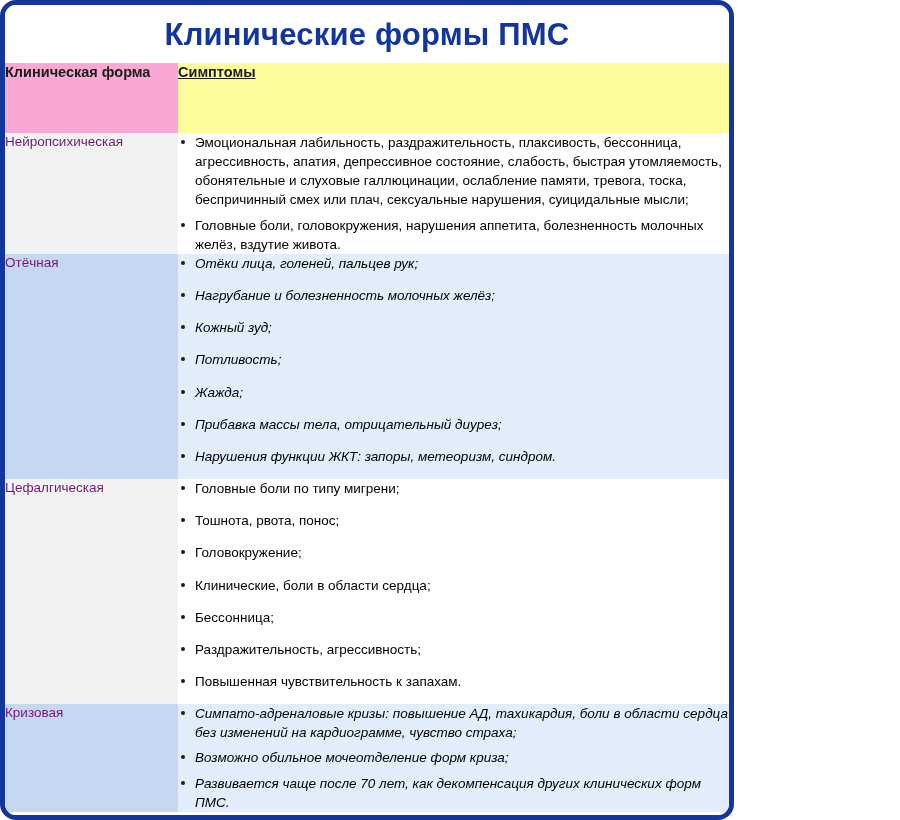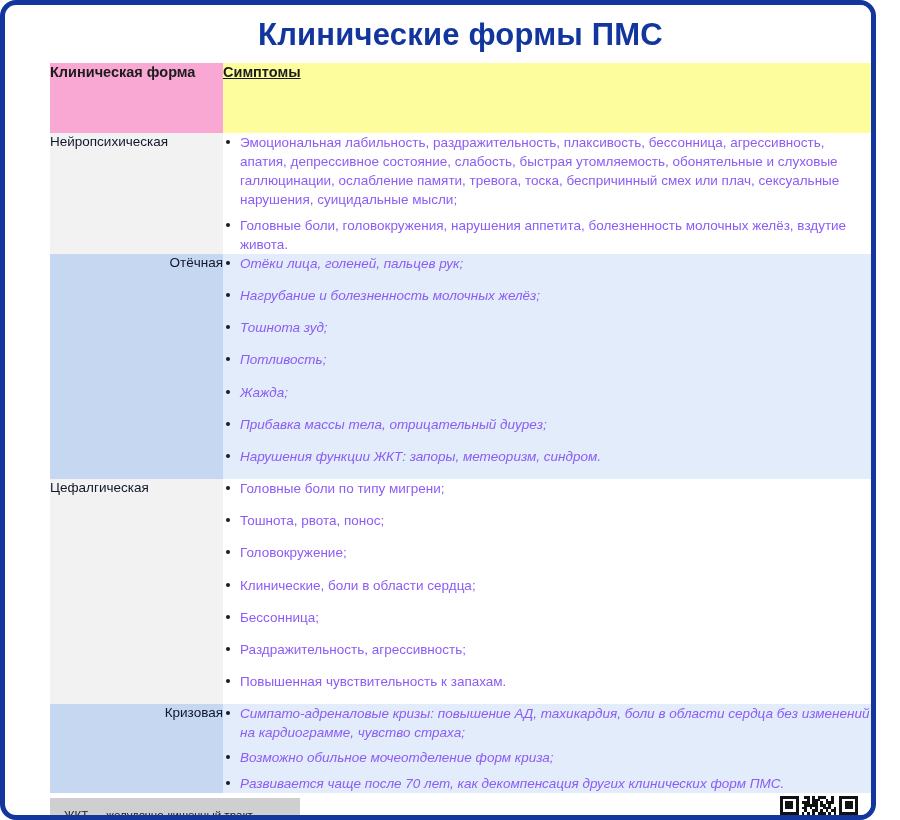--- a/index.html
+++ b/index.html
@@ -12,27 +12,26 @@
   body {
     width: 900px;
     height: 820px;
     font-family: "Liberation Sans", "DejaVu Sans", sans-serif;
     overflow: hidden;
   }
 
   
   .poster {
     position: relative;
-    width: 876px;
+    width: 734px;
     height: 820px;
     background: #ffffff;
     border: 5px solid #12369e;
     border-radius: 16px;
     overflow: hidden;
-    padding-left: 45px;
   }
 
   
   .title-bar {
     height: 58px;
     display: flex;
     align-items: center;
     justify-content: center;
     background: #ffffff;
   }
@@ -69,34 +68,34 @@
     padding: 12px 10px 12px 15px;
     height: 70px;
     line-height: 1.35;
   }
   .hdr-l { background: #f9a8d4; }
   .hdr-r { background: #fdfd9e; padding-left: 18px; text-decoration: underline; }
 
   
   .form-cell {
     font-size: 13.5px;
-    color: #0f172a;
+    color: #701a75;
     padding: 12px 8px 12px 15px;
     line-height: 1.3;
   }
   .sym-cell {
     font-size: 13.5px;
-    color: #8b5cf6;
+    color: #000000;
     padding: 11px 18px 11px 18px;
   }
 
   
   tr.plain .form-cell { background: #f2f2f2; }
   tr.plain .sym-cell  { background: #ffffff; }
-  tr.blue  .form-cell { background: #c6d7f2; text-align: right; }
+  tr.blue  .form-cell { background: #c6d7f2; }
   tr.blue  .sym-cell  { background: #e2ecfb; font-style: italic; }
 
   
   ul.sym {
     margin: 0;
     padding: 0;
     list-style: none;
   }
   ul.sym li {
     position: relative;
@@ -178,21 +177,21 @@
           </ul>
         </td>
       </tr>
 
       <tr class="blue loose">
         <td class="form-cell">Отёчная</td>
         <td class="sym-cell">
           <ul class="sym">
             <li>Отёки лица, голеней, пальцев рук;</li>
             <li>Нагрубание и болезненность молочных желёз;</li>
-            <li>Тошнота зуд;</li>
+            <li>Кожный зуд;</li>
             <li>Потливость;</li>
             <li>Жажда;</li>
             <li>Прибавка массы тела, отрицательный диурез;</li>
             <li>Нарушения функции ЖКТ: запоры, метеоризм, синдром.</li>
           </ul>
         </td>
       </tr>
 
       <tr class="plain loose">
         <td class="form-cell">Цефалгическая</td>

